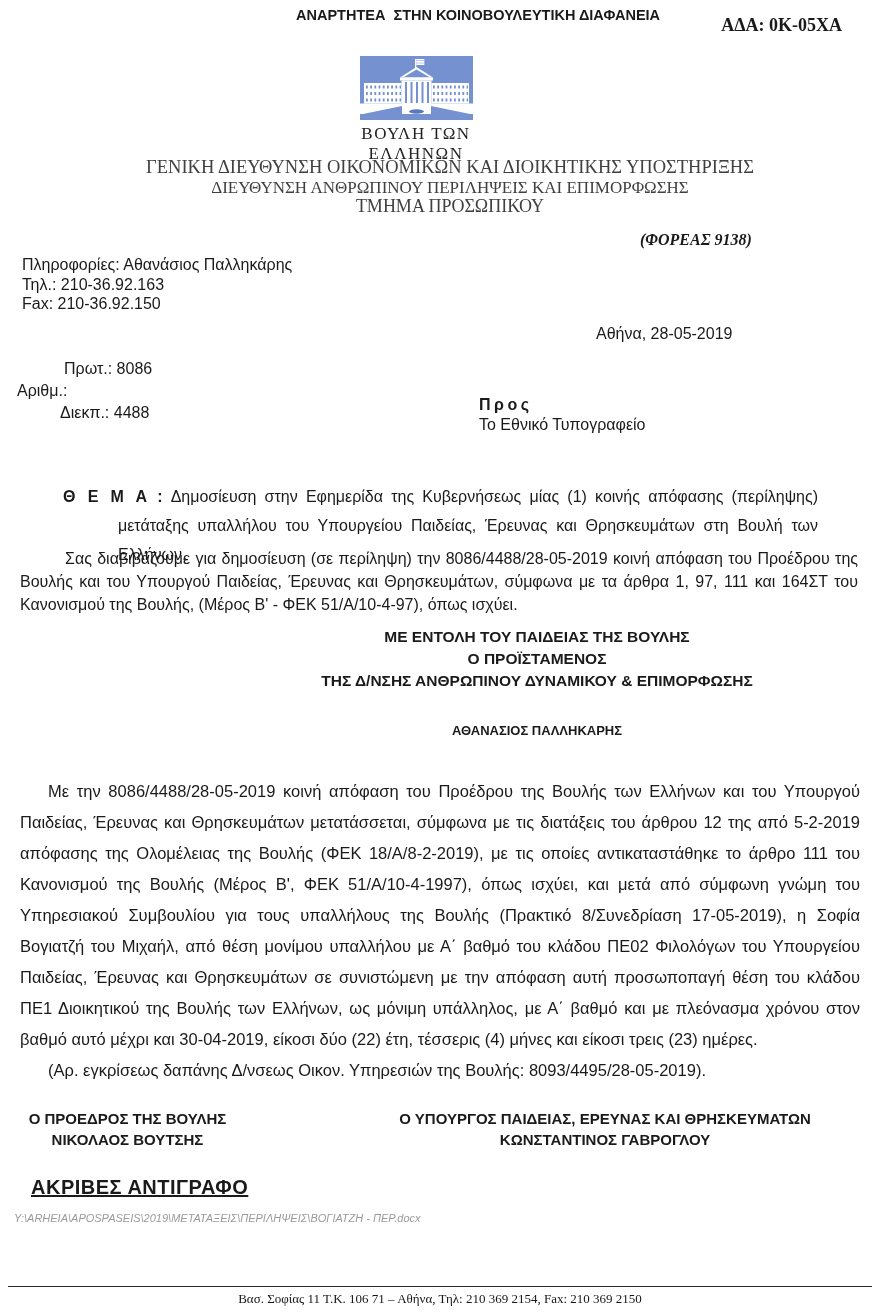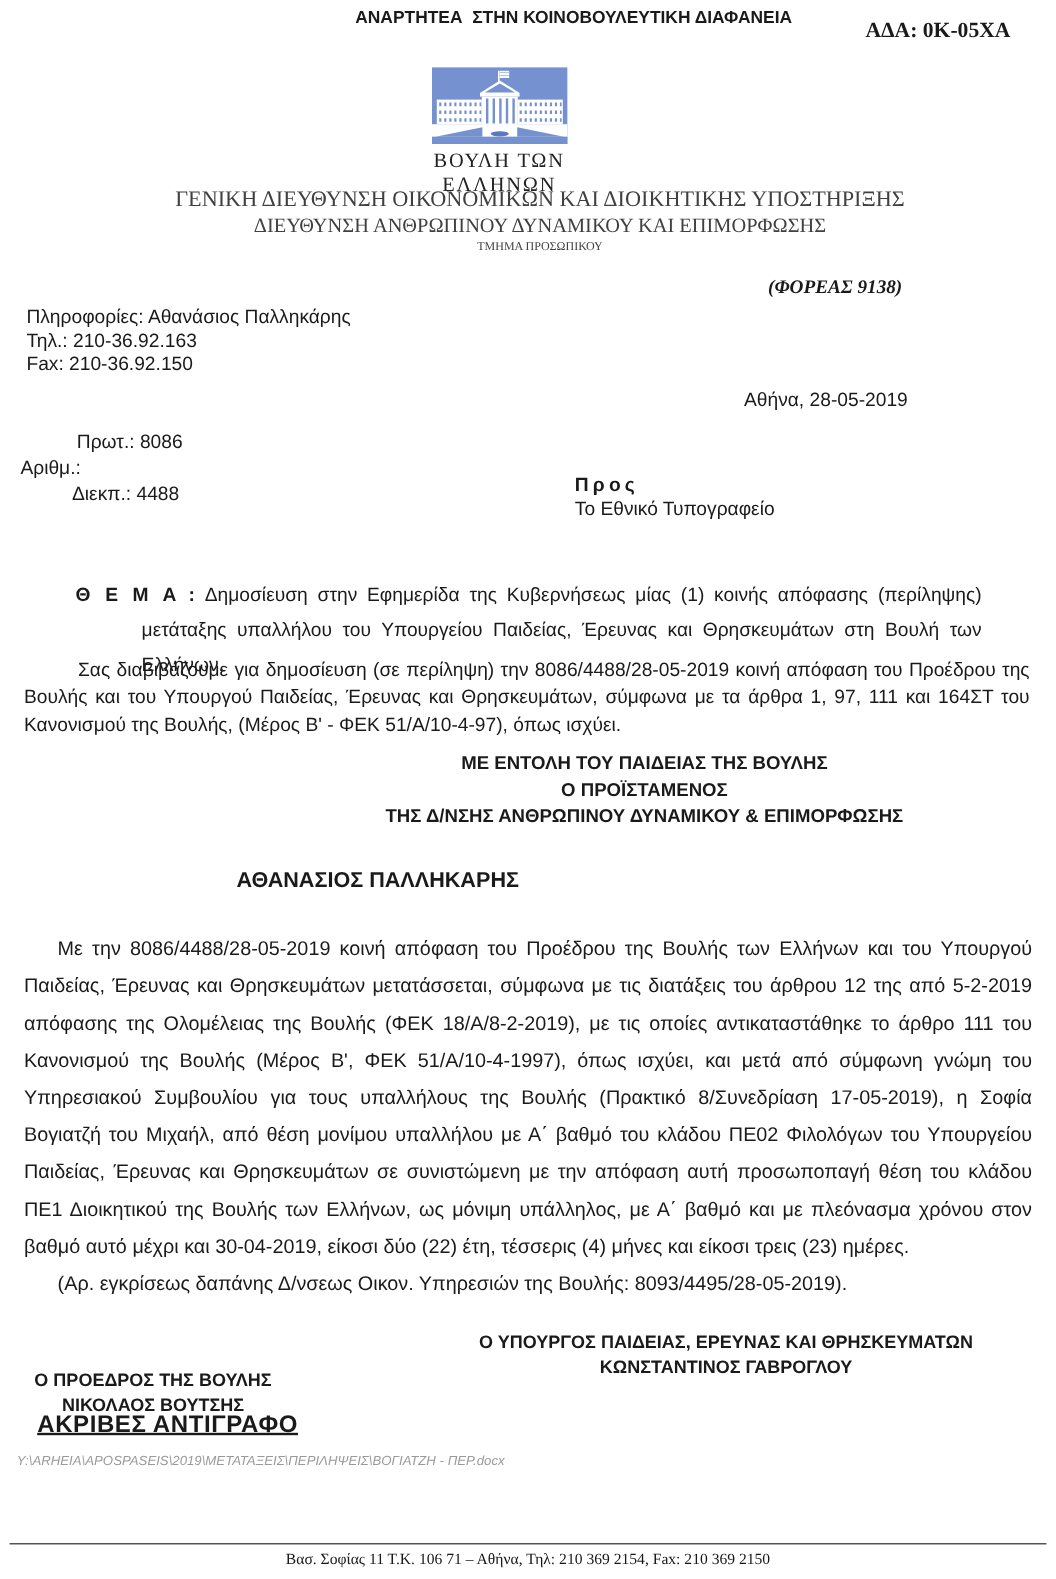--- a/index.html
+++ b/index.html
@@ -19,47 +19,47 @@
   .notice { left: 296px; top: 7px; font-size: 14.5px; font-weight: bold; }
   .ada { right: 38px; top: 15px; font-family: "Liberation Serif", serif; font-size: 18px; font-weight: bold; }
 
   .logo-wrap { left: 316px; top: 56px; width: 200px; text-align: center; }
   .logo-wrap svg { display: block; margin: 0 auto; }
   .logo-caption { margin-top: 4px; font-family: "Liberation Serif", serif; font-size: 17px; letter-spacing: 1.5px; color: #222; }
 
   .org-header { left: 20px; top: 157px; width: 860px; text-align: center; font-family: "Liberation Serif", serif; color: #404040; }
   .org-line1 { font-size: 18.5px; line-height: 21px; }
   .org-line2 { font-size: 17px;  line-height: 19px; }
-  .org-line3 { font-size: 10px;  line-height: 18px; }
+  .org-line3 { font-size: 18px;  line-height: 18px; }
 
   .foreas { left: 640px; top: 231px; font-family: "Liberation Serif", serif; font-size: 16px; font-weight: bold; font-style: italic; }
 
   .contact { left: 22px; top: 255px; font-size: 16px; line-height: 19.5px; }
-  .date-line { left: 596px; top: 325px; font-size: 16px; margin-left: 24px; }
+  .date-line { left: 596px; top: 325px; font-size: 16px; }
 
   .num-prot  { left: 64px; top: 360px; font-size: 16px; }
   .num-arith { left: 17px; top: 382px; font-size: 16px; }
   .num-diekp { left: 60px; top: 404px; font-size: 16px; }
 
   .pros { left: 479px; top: 395px; font-size: 16px; line-height: 20px; }
   .pros .pros-label { font-weight: bold; letter-spacing: 3.5px; }
 
   .subject { left: 63px; top: 482px; width: 755px; font-size: 16px; line-height: 29px;
              padding-left: 55px; text-indent: -55px; box-sizing: border-box; }
   .subject .lbl { font-weight: bold; letter-spacing: 2px; }
 
   .forwarding { left: 20px; top: 547px; width: 838px; font-size: 16px; line-height: 23px; text-indent: 45px; }
 
   .order-block { left: 197px; top: 626px; width: 680px; text-align: center; font-weight: bold; font-size: 15.5px; line-height: 22px; }
-  .signer { left: 197px; top: 723px; width: 680px; font-weight: bold; font-size: 18px; }
+  .signer { left: 197px; top: 723px; width: 680px; text-align: center; font-weight: bold; font-size: 13px; }
 
   .decision { left: 20px; top: 776px; width: 840px; font-size: 16.5px; line-height: 31px; }
   .decision p { margin: 0; text-indent: 28px; }
 
-  .sig-left  { left: 25px;  top: 1108px; width: 205px; text-align: center; font-weight: bold; font-size: 15px; line-height: 21px; margin-top: 32px; }
+  .sig-left  { left: 25px;  top: 1108px; width: 205px; text-align: center; font-weight: bold; font-size: 15px; line-height: 21px; }
   .sig-right { left: 393px; top: 1108px; width: 424px; text-align: center; font-weight: bold; font-size: 15px; line-height: 21px; }
 
   .certified { left: 31px; top: 1176px; font-size: 20px; font-weight: bold; text-decoration: underline; letter-spacing: 0.5px; }
   .filepath  { left: 14px; top: 1212px; font-size: 11px; font-style: italic; color: #9a9a9a; }
 
   .footer-rule { left: 8px; top: 1286px; width: 864px; border-top: 1.6px solid #2a2a2a; }
   .footer-text { left: 0; top: 1291px; width: 880px; text-align: center; font-family: "Liberation Serif", serif; font-size: 13px; color: #161616; }
 </style>
 </head>
 <body>
@@ -103,21 +103,21 @@
         <polygon points="110,58 71,50 71,58" fill="#7591cf"></polygon>
         <rect x="0" y="58" width="113" height="6" fill="#7591cf"></rect>
         <ellipse cx="56.5" cy="55.5" rx="7.5" ry="2.2" fill="#5a79bd"></ellipse>
       </svg>
     </span>
     <div class="logo-caption">ΒΟΥΛΗ ΤΩΝ ΕΛΛΗΝΩΝ</div>
   </div>
 
   <div class="abs org-header">
     <div class="org-line1">ΓΕΝΙΚΗ ΔΙΕΥΘΥΝΣΗ ΟΙΚΟΝΟΜΙΚΩΝ ΚΑΙ ΔΙΟΙΚΗΤΙΚΗΣ ΥΠΟΣΤΗΡΙΞΗΣ</div>
-    <div class="org-line2">ΔΙΕΥΘΥΝΣΗ ΑΝΘΡΩΠΙΝΟΥ ΔΥΝΑΜΙΚΟΥ ΚΑΙ ΕΠΙΜΟΡΦΩΣΗΣ</div>
+    <div class="org-line2">ΔΙΕΥΘΥΝΣΗ ΑΝΘΡΩΠΙΝΟΥ ΠΕΡΙΛΗΨΕΙΣ ΚΑΙ ΕΠΙΜΟΡΦΩΣΗΣ</div>
     <div class="org-line3">ΤΜΗΜΑ ΠΡΟΣΩΠΙΚΟΥ</div>
   </div>
 
   <div class="abs foreas">(ΦΟΡΕΑΣ 9138)</div>
 
   <div class="abs contact">
     <div>Πληροφορίες: Αθανάσιος Παλληκάρης</div>
     <div>Τηλ.: 210-36.92.163</div>
     <div>Fax: 210-36.92.150</div>
   </div>

